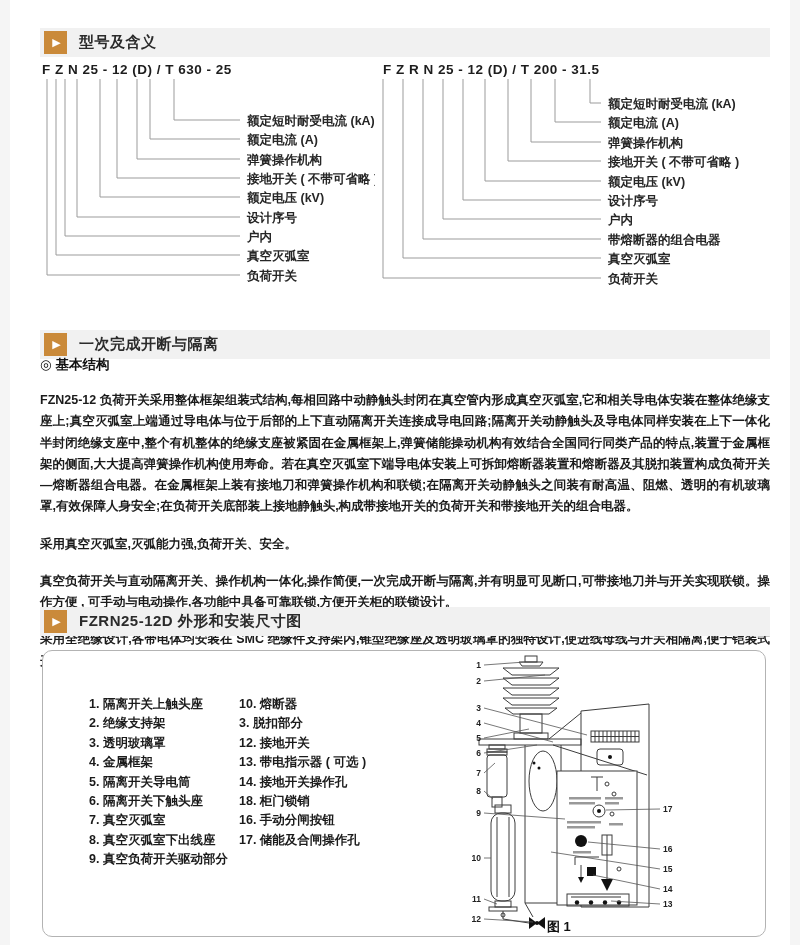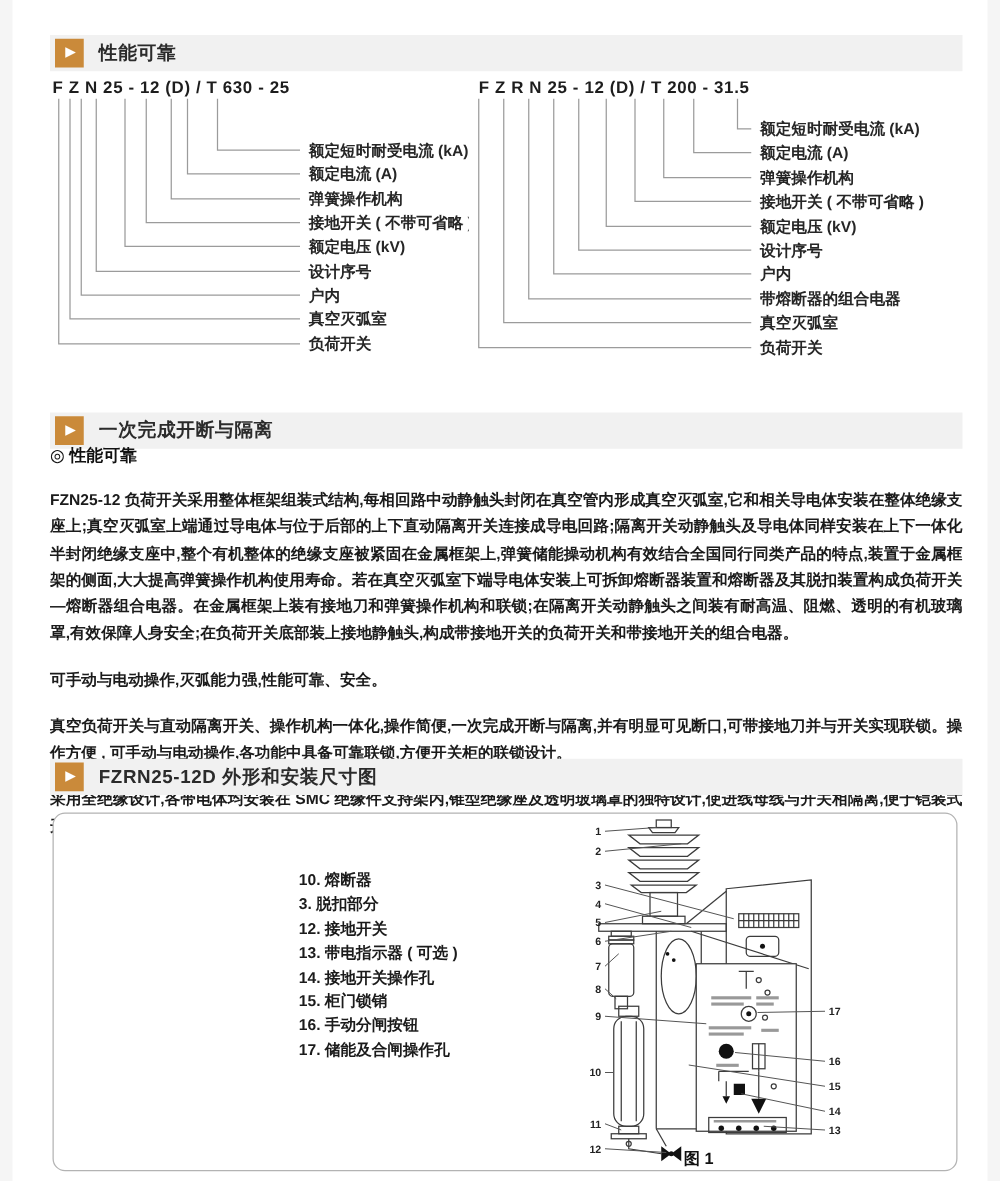--- a/index.html
+++ b/index.html
@@ -48,21 +48,21 @@
 <body>
 
 <div id="page">
   <div class="edge-strip edge-left"></div>
   <div class="edge-strip edge-right"></div>
 
   <div class="sec-head" style="top:28px;">
     <div class="arrow-box">
       <span class="arrow-glyph">▶</span>
     </div>
-    <span class="sec-title">性能可靠</span>
+    <span class="sec-title">型号及含义</span>
   </div>
 
   <svg id="md0" class="model-svg" width="335" height="235">
       <text x="2" y="16" class="model-text">F Z N 25 - 12 (D) / T 630 - 25</text>
       <polyline points="134,21 134,62 200,62" class="md-line"></polyline>
       <text x="207" y="66.5" class="md-label">额定短时耐受电流 (kA)</text>
       <polyline points="110,21 110,81 200,81" class="md-line"></polyline>
       <text x="207" y="85.5" class="md-label">额定电流 (A)</text>
       <polyline points="97,21 97,101 200,101" class="md-line"></polyline>
       <text x="207" y="105.5" class="md-label">弹簧操作机构</text>
@@ -104,42 +104,53 @@
     </svg>
 
   <div class="sec-head" style="top:330px;">
     <div class="arrow-box">
       <span class="arrow-glyph">▶</span>
     </div>
     <span class="sec-title">一次完成开断与隔离</span>
   </div>
 
   <div class="structure-body">
-    <div class="sub-title">◎ 性能可靠</div>
+    <div class="sub-title">◎ 基本结构</div>
     <p>FZN25-12 负荷开关采用整体框架组装式结构,每相回路中动静触头封闭在真空管内形成真空灭弧室,它和相关导电体安装在整体绝缘支座上;真空灭弧室上端通过导电体与位于后部的上下直动隔离开关连接成导电回路;隔离开关动静触头及导电体同样安装在上下一体化半封闭绝缘支座中,整个有机整体的绝缘支座被紧固在金属框架上,弹簧储能操动机构有效结合全国同行同类产品的特点,装置于金属框架的侧面,大大提高弹簧操作机构使用寿命。若在真空灭弧室下端导电体安装上可拆卸熔断器装置和熔断器及其脱扣装置构成负荷开关—熔断器组合电器。在金属框架上装有接地刀和弹簧操作机构和联锁;在隔离开关动静触头之间装有耐高温、阻燃、透明的有机玻璃罩,有效保障人身安全;在负荷开关底部装上接地静触头,构成带接地开关的负荷开关和带接地开关的组合电器。</p>
-    <p>可手动与电动操作,灭弧能力强,性能可靠、安全。</p>
+    <p>采用真空灭弧室,灭弧能力强,负荷开关、安全。</p>
     <p>真空负荷开关与直动隔离开关、操作机构一体化,操作简便,一次完成开断与隔离,并有明显可见断口,可带接地刀并与开关实现联锁。操作方便 , 可手动与电动操作,各功能中具备可靠联锁,方便开关柜的联锁设计。</p>
     <p>采用全绝缘设计,各带电体均安装在 SMC 绝缘件支持架内,锥型绝缘座及透明玻璃罩的独特设计,使进线母线与开关相隔离,便于铠装式开关柜设计。安装方式灵活,维护方便;可正装,侧装,熔断器更换更方便。</p>
   </div>
 
   <div class="sec-head" style="top:607px;">
     <div class="arrow-box">
       <span class="arrow-glyph">▶</span>
     </div>
     <span class="sec-title">FZRN25-12D 外形和安装尺寸图</span>
   </div>
 
   <div class="dim-box">
+    <div class="parts parts-col1">
+        <div>1. 隔离开关上触头座</div>
+        <div>2. 绝缘支持架</div>
+        <div>3. 透明玻璃罩</div>
+        <div>4. 金属框架</div>
+        <div>5. 隔离开关导电筒</div>
+        <div>6. 隔离开关下触头座</div>
+        <div>7. 真空灭弧室</div>
+        <div>8. 真空灭弧室下出线座</div>
+        <div>9. 真空负荷开关驱动部分</div>
+      </div>
     <div class="parts parts-col2">
         <div>10. 熔断器</div>
         <div>3. 脱扣部分</div>
         <div>12. 接地开关</div>
         <div>13. 带电指示器 ( 可选 )</div>
         <div>14. 接地开关操作孔</div>
-        <div>15. 柜门锁销</div>
+        <div>18. 柜门锁销</div>
         <div>16. 手动分闸按钮</div>
         <div>17. 储能及合闸操作孔</div>
       </div>
 
     <div class="figure-wrap">
       <svg viewBox="0 0 310 290" width="310" height="290">
         <g class="fig-stroke">
 
           <g>
             <rect x="84" y="5" width="12" height="6"></rect>

